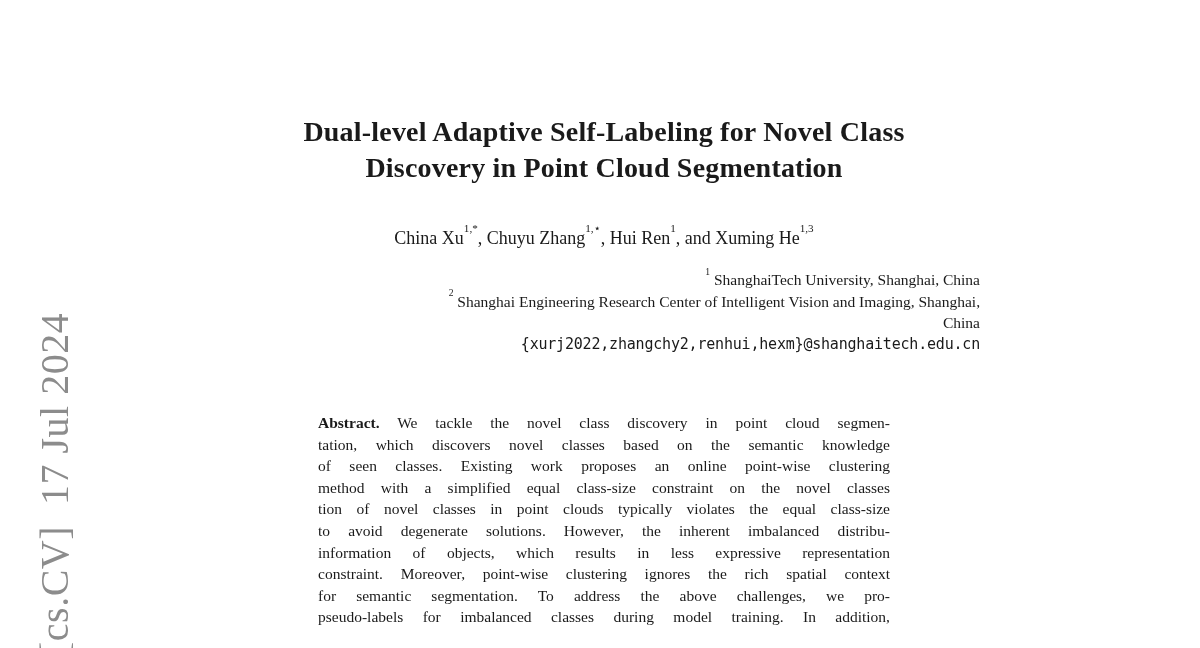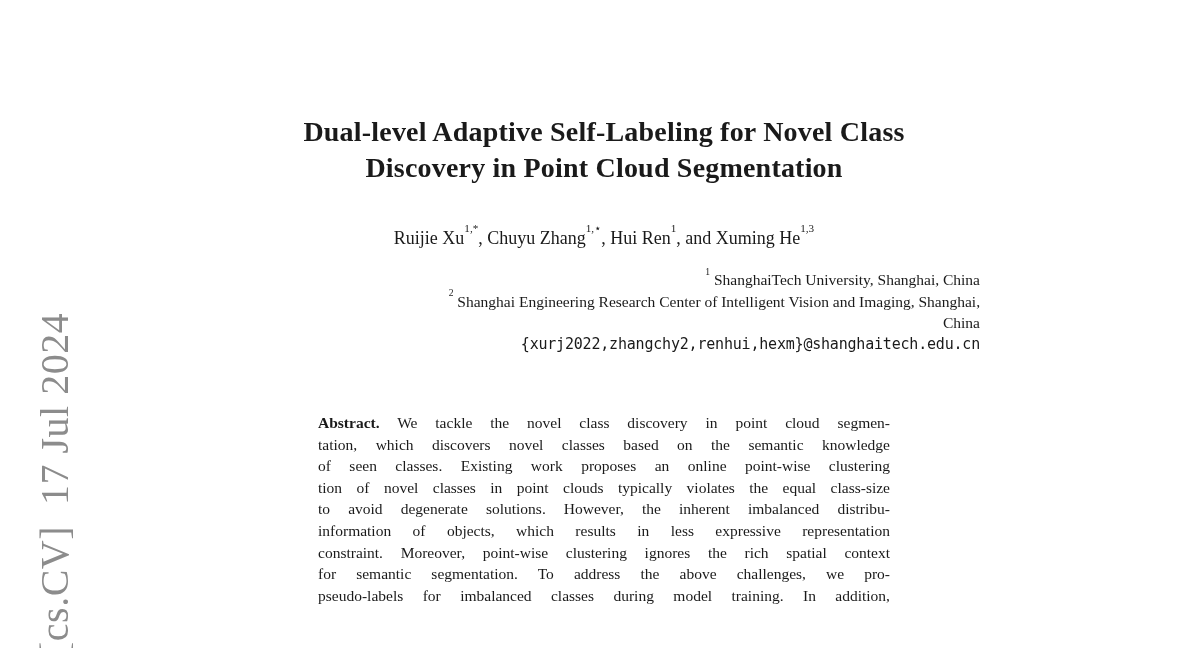--- a/index.html
+++ b/index.html
@@ -88,33 +88,34 @@
 
 <div class="page">
 
   <div class="watermark">[cs.CV]  17 Jul 2024</div>
 
   <h1 class="title">
     <span class="title-line">Dual-level Adaptive Self-Labeling for Novel Class</span>
     <span class="title-line">Discovery in Point Cloud Segmentation</span>
   </h1>
 
-  <div class="authors"><span>Ruijie Xu</span><sup class="s">1,*</sup><span>, Chuyu Zhang</span><sup class="s">1,⋆</sup><span>, Hui Ren</span><sup class="s">1</sup><span>, and Xuming He</span><sup class="s">1,3</sup></div>
+  <div class="authors"><span>China Xu</span><sup class="s">1,*</sup><span>, Chuyu Zhang</span><sup class="s">1,⋆</sup><span>, Hui Ren</span><sup class="s">1</sup><span>, and Xuming He</span><sup class="s">1,3</sup></div>
 
   <div class="affils">
     <div><sup class="s">1</sup> <span>ShanghaiTech University, Shanghai, China</span></div>
     <div><sup class="s">2</sup> <span>Shanghai Engineering Research Center of Intelligent Vision and Imaging, Shanghai,</span></div>
     <div>China</div>
     <div class="email">{xurj2022,zhangchy2,renhui,hexm}@shanghaitech.edu.cn</div>
   </div>
 
   <div class="abstract">
     <div class="abs-line"><span class="abs-label">Abstract.</span><span> We tackle the novel class discovery in point cloud segmen-</span></div>
     <div class="abs-line">tation, which discovers novel classes based on the semantic knowledge</div>
     <div class="abs-line">of seen classes. Existing work proposes an online point-wise clustering</div>
+    <div class="abs-line">method with a simplified equal class-size constraint on the novel classes</div>
     <div class="abs-line">tion of novel classes in point clouds typically violates the equal class-size</div>
     <div class="abs-line">to avoid degenerate solutions. However, the inherent imbalanced distribu-</div>
     <div class="abs-line">information of objects, which results in less expressive representation</div>
     <div class="abs-line">constraint. Moreover, point-wise clustering ignores the rich spatial context</div>
     <div class="abs-line">for semantic segmentation. To address the above challenges, we pro-</div>
     <div class="abs-line">pseudo-labels for imbalanced classes during model training. In addition,</div>
   </div>
 
 </div>
 

